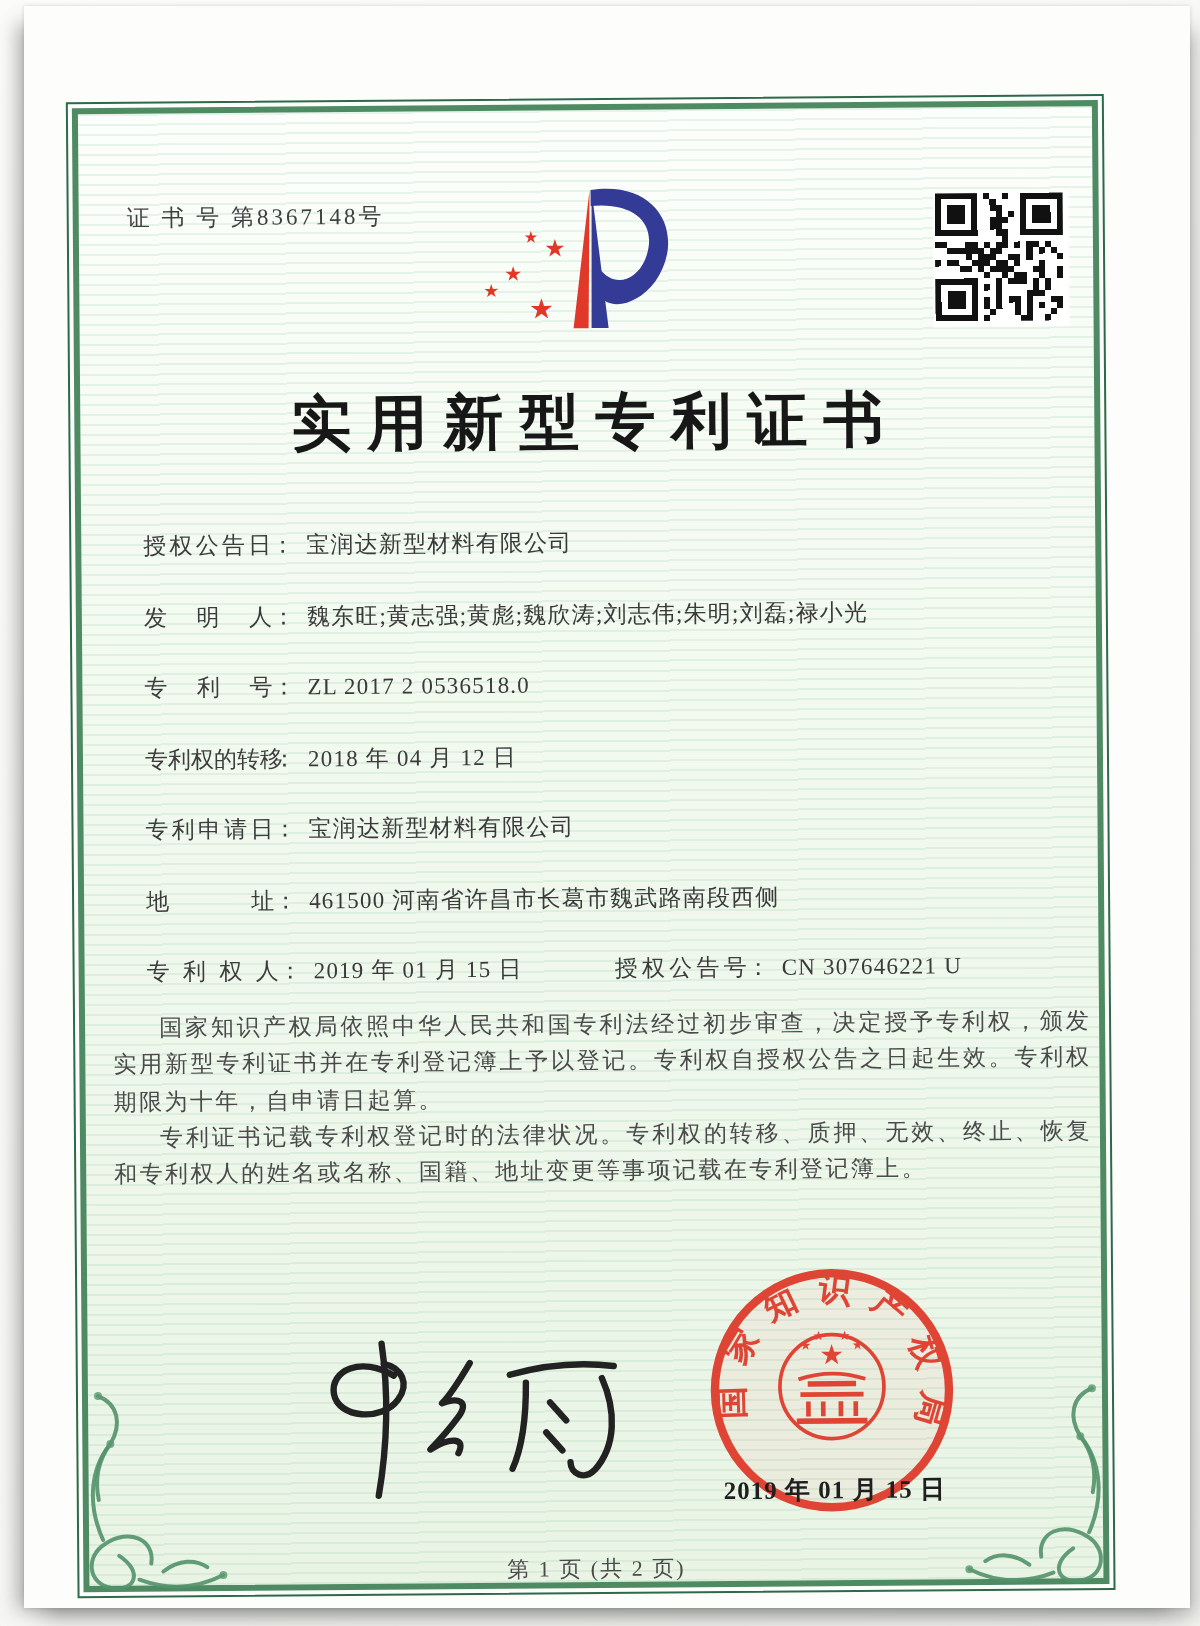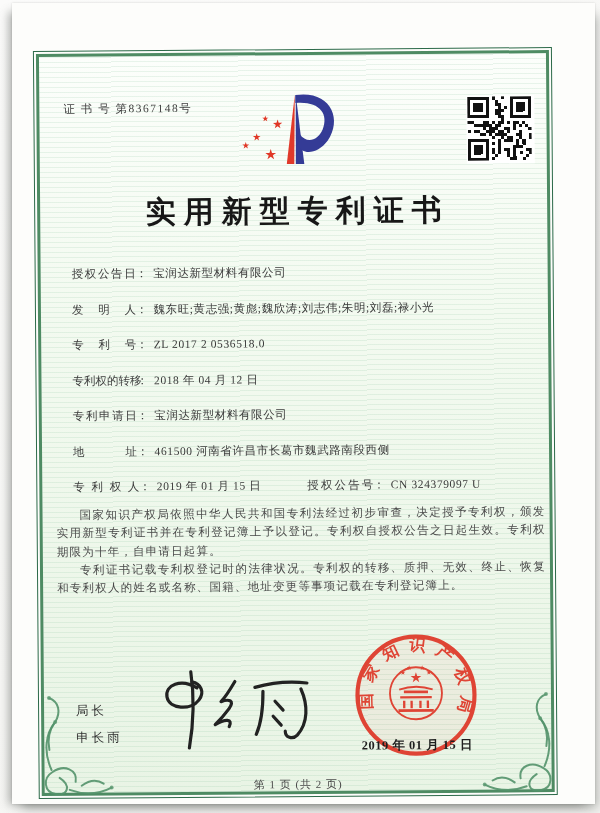--- a/index.html
+++ b/index.html
@@ -232,33 +232,29 @@
           <div class="frow">
             <span class="flabel">专利权的转移</span><span class="fcolon">：</span><span class="fvalue">2018 年 04 月 12 日</span>
           </div>
           <div class="frow">
             <span class="flabel">专利申请日</span><span class="fcolon">：</span><span class="fvalue">宝润达新型材料有限公司</span>
           </div>
           <div class="frow">
             <span class="flabel">地址</span><span class="fcolon">：</span><span class="fvalue">461500 河南省许昌市长葛市魏武路南段西侧</span>
           </div>
           <div class="frow">
-            <span class="flabel g">专利权人</span><span class="fcolon">：</span><span class="fvalue">2019 年 01 月 15 日</span><span class="flabel g pair2">授权公告号</span><span class="fcolon">：</span><span class="fvalue">CN 324379097 U</span>
+            <span class="flabel g">专利权人</span><span class="fcolon">：</span><span class="fvalue">2019 年 01 月 15 日</span><span class="flabel g pair2">授权公告号</span><span class="fcolon">：</span><span class="fvalue">CN 307646221 U</span>
           </div>
         </div>
 
         <div class="body-text">
           <p>国家知识产权局依照中华人民共和国专利法经过初步审查，决定授予专利权，颁发实用新型专利证书并在专利登记簿上予以登记。专利权自授权公告之日起生效。专利权期限为十年，自申请日起算。</p>
           <p>专利证书记载专利权登记时的法律状况。专利权的转移、质押、无效、终止、恢复和专利权人的姓名或名称、国籍、地址变更等事项记载在专利登记簿上。</p>
         </div>
 
-        <div class="signer">
-          <div>局长</div>
-          <div>申长雨</div>
-        </div>
 
         <div class="sig">
           <svg viewBox="0 0 200 95">
             <g fill="none" stroke="#222" stroke-width="3.2" stroke-linecap="round" stroke-linejoin="round">
               <path d="M46,22 C30,12 14,19 16,31 C18,43 40,45 48,34 C54,26 50,18 41,16"></path>
               <path d="M40,6 C43,28 43,54 38,82"></path>
               <path d="M84,16 C78,26 74,32 70,36 C78,33 84,35 78,43 C72,51 68,55 64,59 C74,53 82,53 78,61"></path>
               <path d="M104,22 C122,17 140,16 156,18"></path>
               <path d="M112,26 C112,42 110,58 105,69"></path>
               <path d="M150,24 C157,40 157,58 146,70 C141,75 134,72 134,66"></path>

